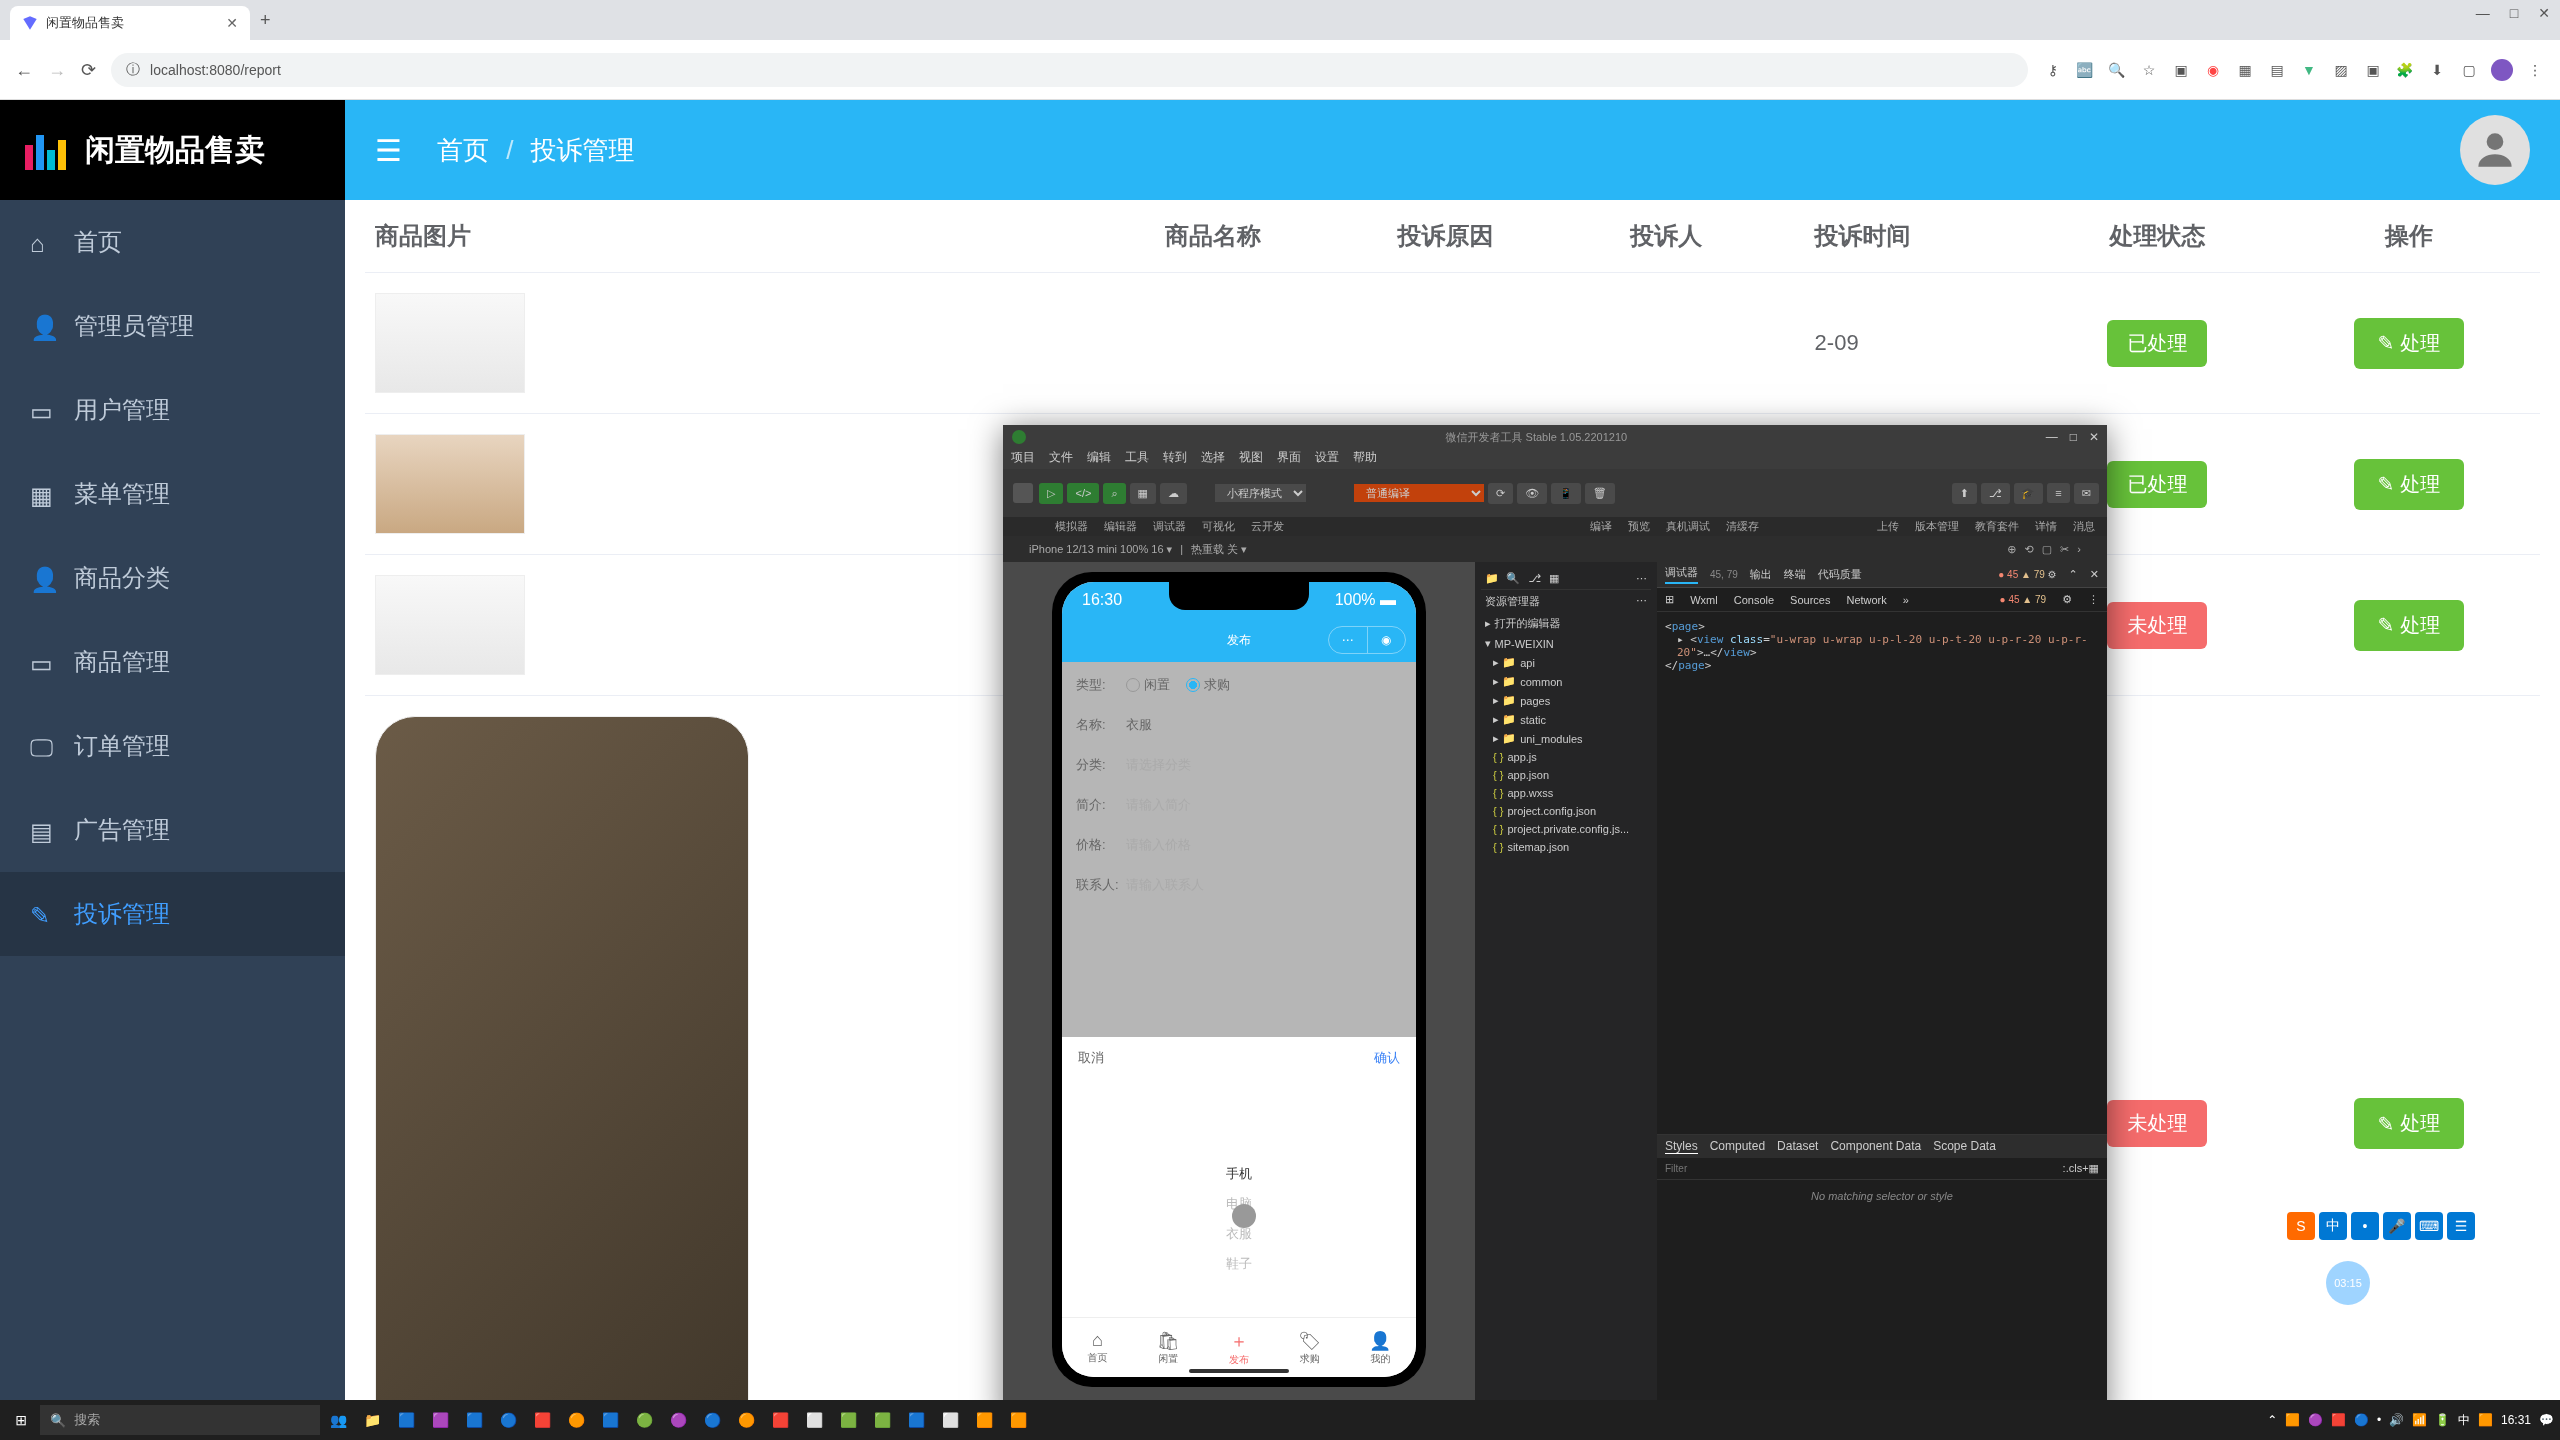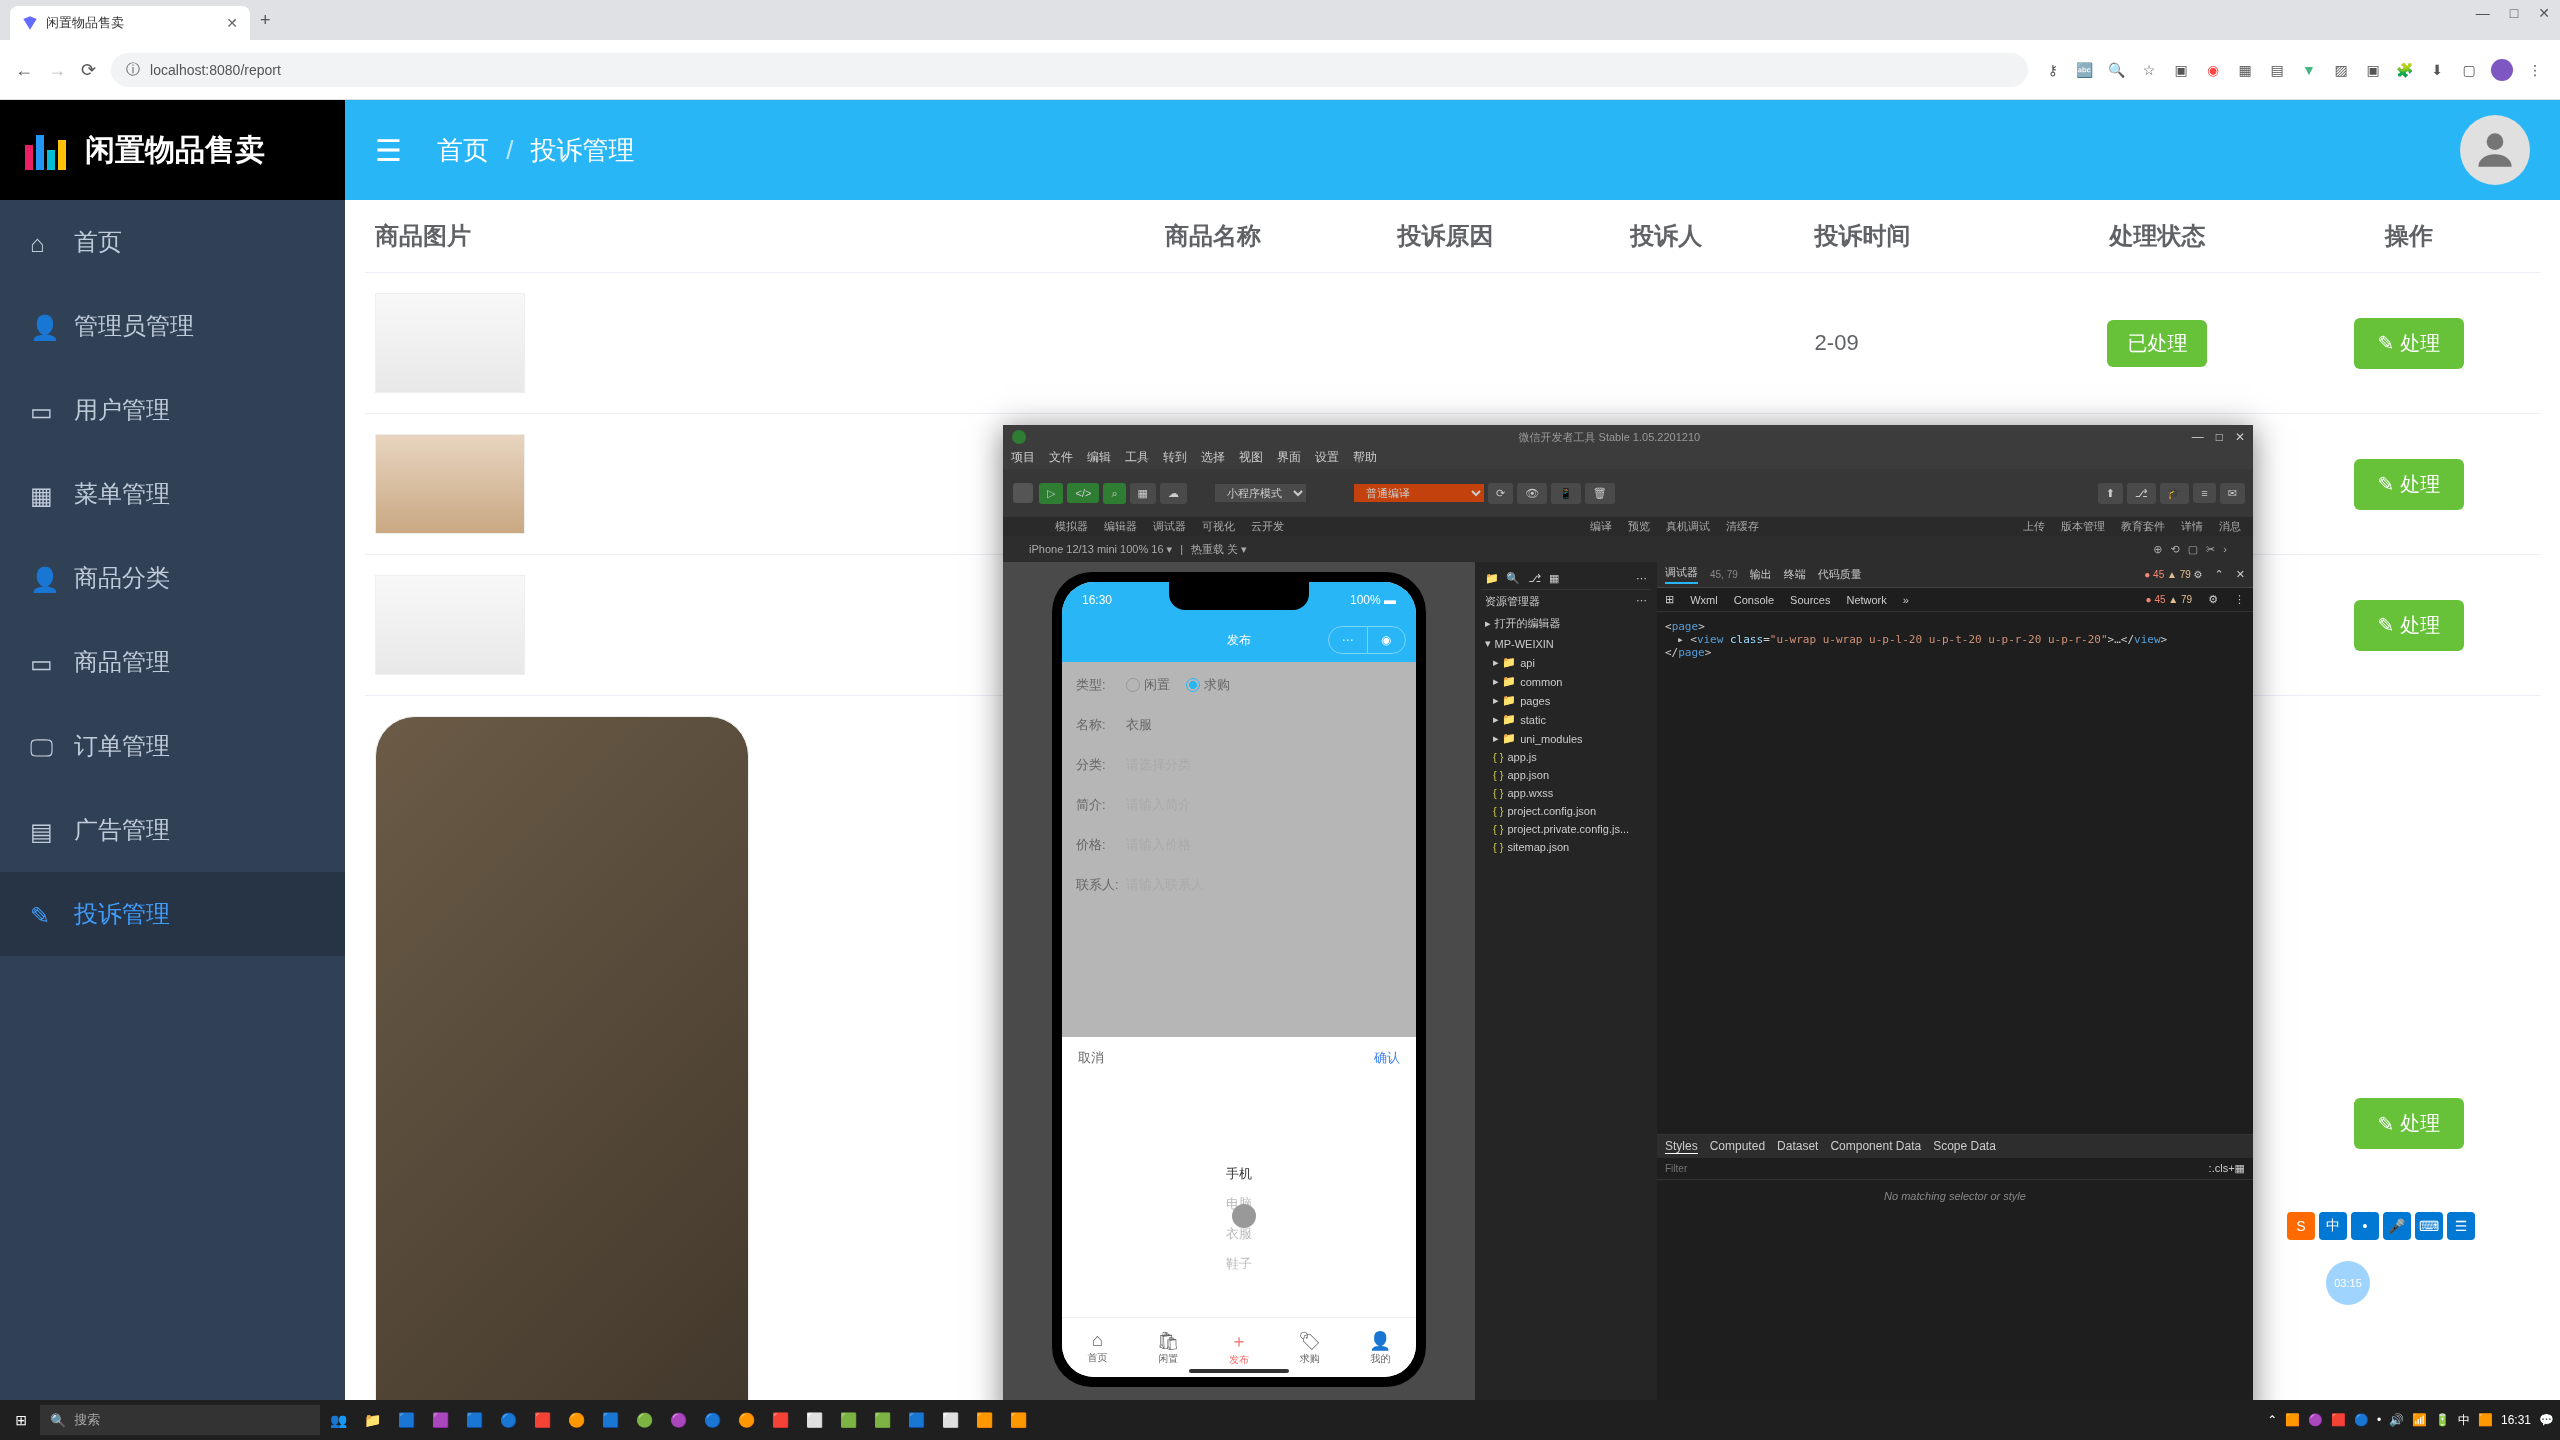--- a/index.html
+++ b/index.html
@@ -47,38 +47,38 @@
 .thumb { width: 150px; height: 100px; background: #f5f5f5; border: 1px solid #eee; display: flex; align-items: center; justify-content: center; font-size: 11px; color: #aaa; }
 .thumb.shoes { background: linear-gradient(#f8f8f8,#e8e8e8); }
 .thumb.phone { background: linear-gradient(135deg, #6b5b47, #3d3428); }
 .thumb.clothes { background: linear-gradient(#e8d5c0, #c9a882); }
 .badge { display: inline-block; padding: 10px 20px; border-radius: 6px; color: #fff; font-size: 20px; }
 .badge.done { background: #67c23a; }
 .badge.pending { background: #f56c6c; }
 .btn-action { display: inline-flex; align-items: center; gap: 6px; padding: 12px 24px; background: #67c23a; color: #fff; border-radius: 6px; font-size: 20px; cursor: pointer; }
 
 
-.devtools { position: absolute; left: 658px; top: 225px; width: 1250px; height: 998px; background: #2a2a2a; color: #ccc; font-size: 12px; box-shadow: 0 4px 30px rgba(0,0,0,0.5); font-family: "Microsoft YaHei", sans-serif; }
+.devtools { position: absolute; left: 658px; top: 225px; width: 1104px; height: 998px; background: #2a2a2a; color: #ccc; font-size: 12px; box-shadow: 0 4px 30px rgba(0,0,0,0.5); font-family: "Microsoft YaHei", sans-serif; }
 .dt-titlebar { height: 24px; background: #3c3c3c; display: flex; align-items: center; padding: 0 8px; }
 .dt-title { flex: 1; text-align: center; font-size: 11px; color: #999; }
 .dt-win-ctrl { display: flex; gap: 12px; }
 .dt-menubar { height: 20px; background: #3c3c3c; display: flex; padding: 0 8px; gap: 14px; font-size: 12px; }
 .dt-toolbar { height: 48px; background: #373737; display: flex; align-items: center; padding: 0 8px; gap: 4px; }
 .dt-tool-btn { padding: 4px 8px; border-radius: 3px; font-size: 11px; }
 .dt-tool-btn.green { background: #2e7d32; }
 .dt-tool-btn.gray { background: #4a4a4a; }
 .dt-tool-row2 { display: flex; gap: 16px; padding: 2px 12px; font-size: 11px; color: #aaa; }
 .dt-device-bar { height: 26px; background: #2d2d2d; display: flex; align-items: center; padding: 0 26px; font-size: 11px; color: #aaa; gap: 8px; }
 
 .dt-body { display: flex; height: 850px; }
 .dt-sim { width: 472px; background: #4a4a4a; display: flex; flex-direction: column; align-items: center; padding-top: 10px; }
 .phone { width: 374px; height: 815px; background: #000; border-radius: 40px; padding: 10px; }
 .phone-screen { width: 100%; height: 100%; background: #ededed; border-radius: 32px; overflow: hidden; position: relative; }
 .notch { position: absolute; top: 0; left: 50%; transform: translateX(-50%); width: 140px; height: 28px; background: #000; border-radius: 0 0 16px 16px; z-index: 10; }
-.phone-status { height: 36px; background: #29b6f6; display: flex; justify-content: space-between; align-items: center; padding: 0 20px; color: #fff; font-size: 12px; }
+.phone-status { height: 36px; background: #29b6f6; display: flex; justify-content: space-between; align-items: center; padding: 0 20px; color: #fff; font-size: 16px; }
 .phone-hdr { height: 44px; background: #29b6f6; display: flex; align-items: center; justify-content: center; color: #fff; position: relative; }
 .phone-capsule { position: absolute; right: 10px; width: 78px; height: 28px; border: 1px solid rgba(255,255,255,0.4); border-radius: 14px; display: flex; }
 .phone-capsule div { flex: 1; display: flex; align-items: center; justify-content: center; }
 .phone-capsule div:first-child { border-right: 1px solid rgba(255,255,255,0.4); }
 .phone-form { background: rgba(128,128,128,0.5); height: 380px; padding: 14px; color: #666; font-size: 13px; }
 .form-row { margin-bottom: 22px; display: flex; align-items: center; }
 .form-label { width: 50px; }
 .radio { display: inline-flex; align-items: center; margin-right: 16px; }
 .radio-dot { width: 14px; height: 14px; border: 1px solid #999; border-radius: 50%; margin-right: 4px; }
 .radio-dot.checked { border-color: #29b6f6; background: radial-gradient(circle, #29b6f6 45%, transparent 50%); }

